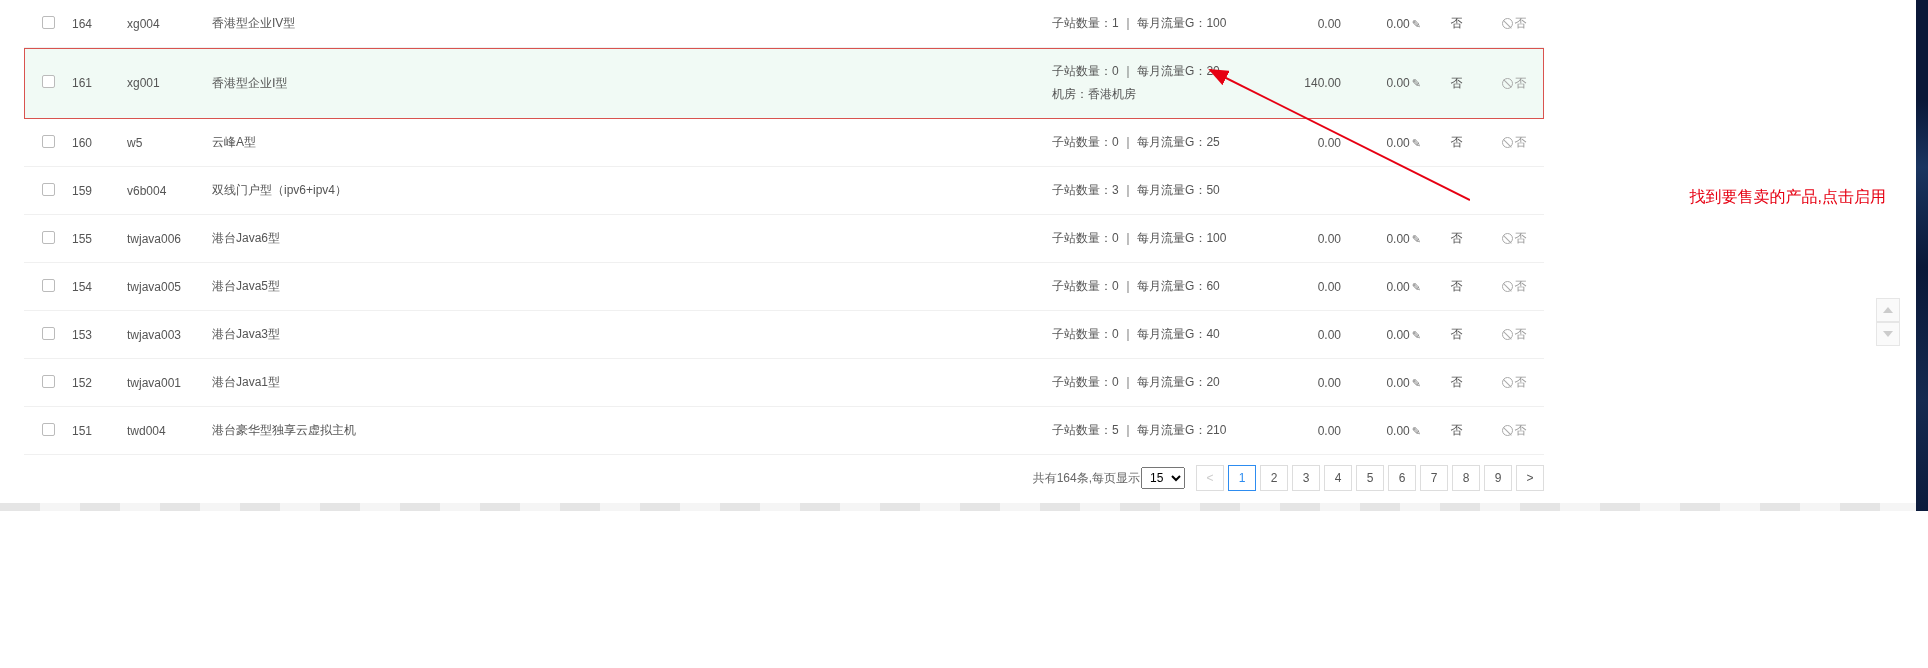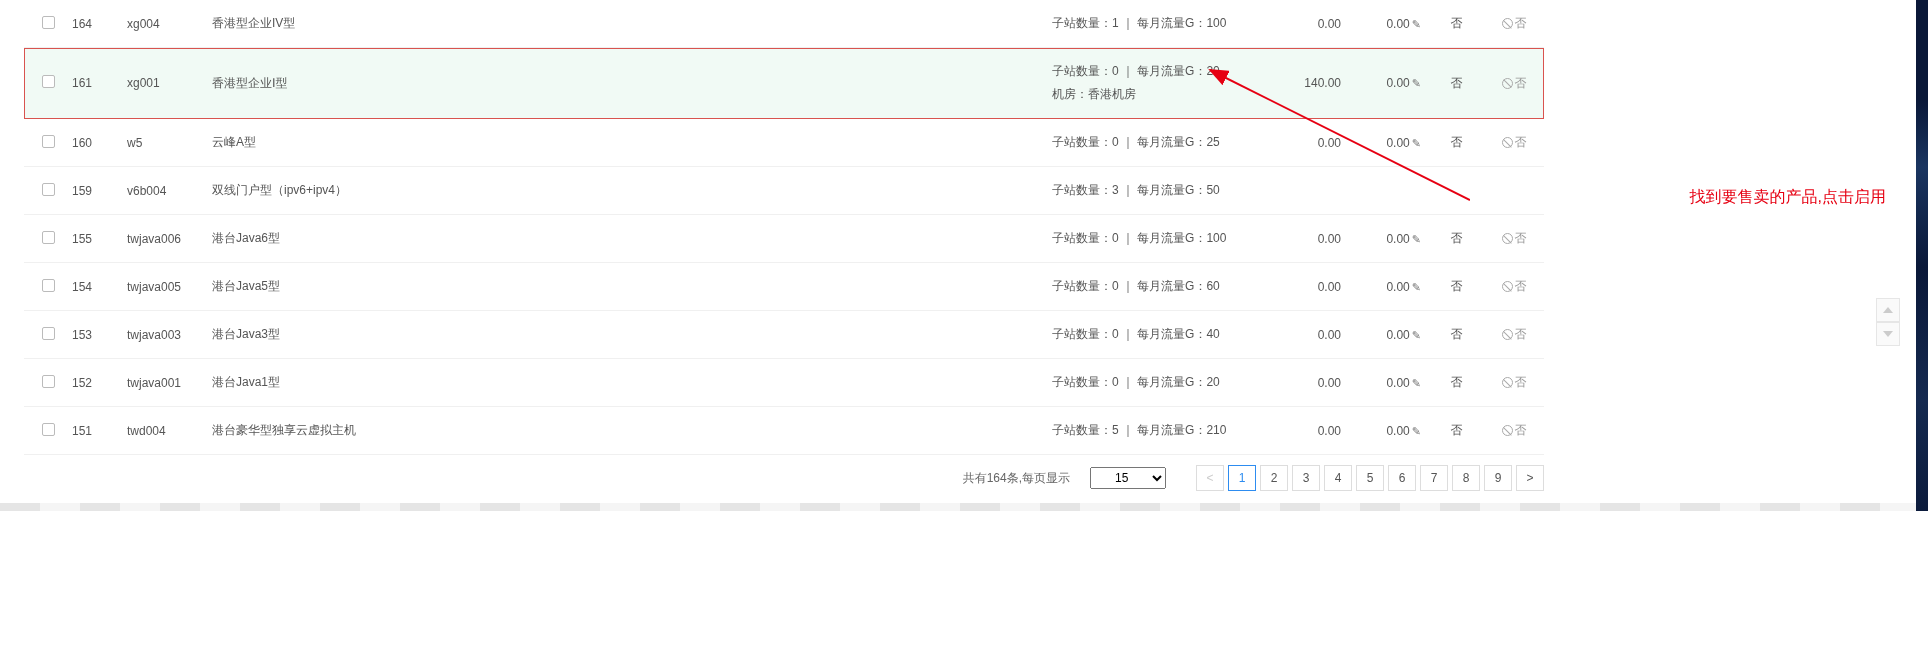--- a/index.html
+++ b/index.html
@@ -105,26 +105,26 @@
       position: absolute;
       pointer-events: none;
     }
 
     .footer {
       margin: 10px 24px 0 24px;
       width: 1520px;
       display: flex;
       justify-content: flex-end;
       align-items: center;
-      gap: 20px;
+      gap: 1px;
       color: #666;
     }
     .footer select {
       height: 22px;
-      padding: 0 20px;
+      padding: 0 4px;
       font-size: 12px;
       margin-right: 10px;
     }
     .page-nav {
       display: flex;
       gap: 4px;
     }
     .page-btn {
       min-width: 28px;
       height: 26px;

